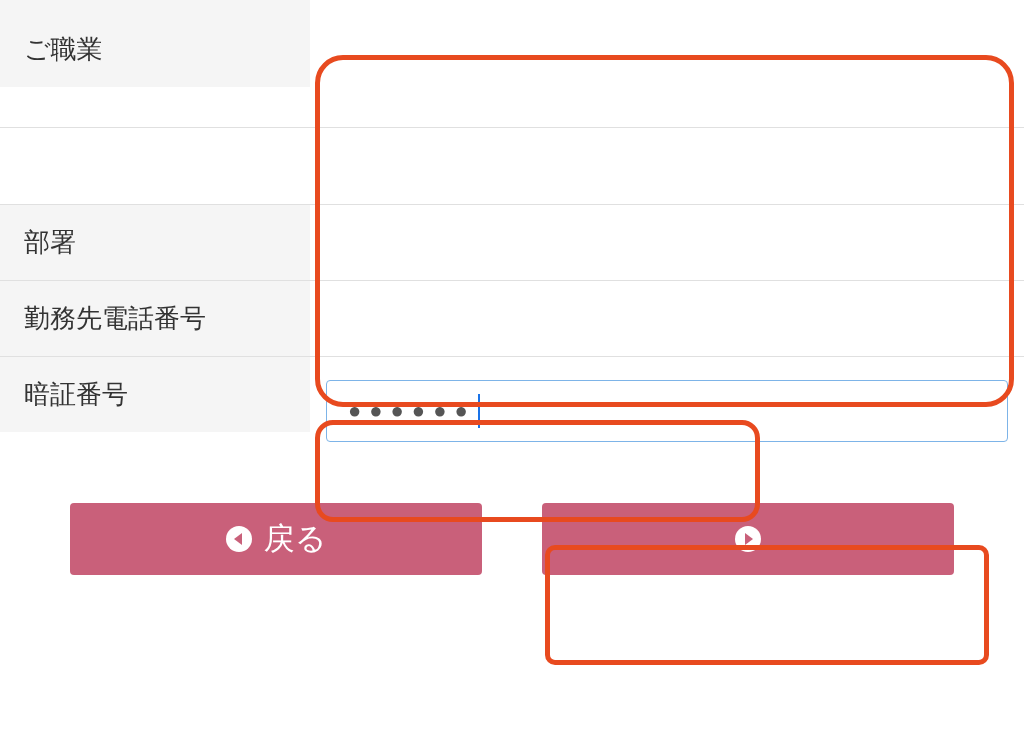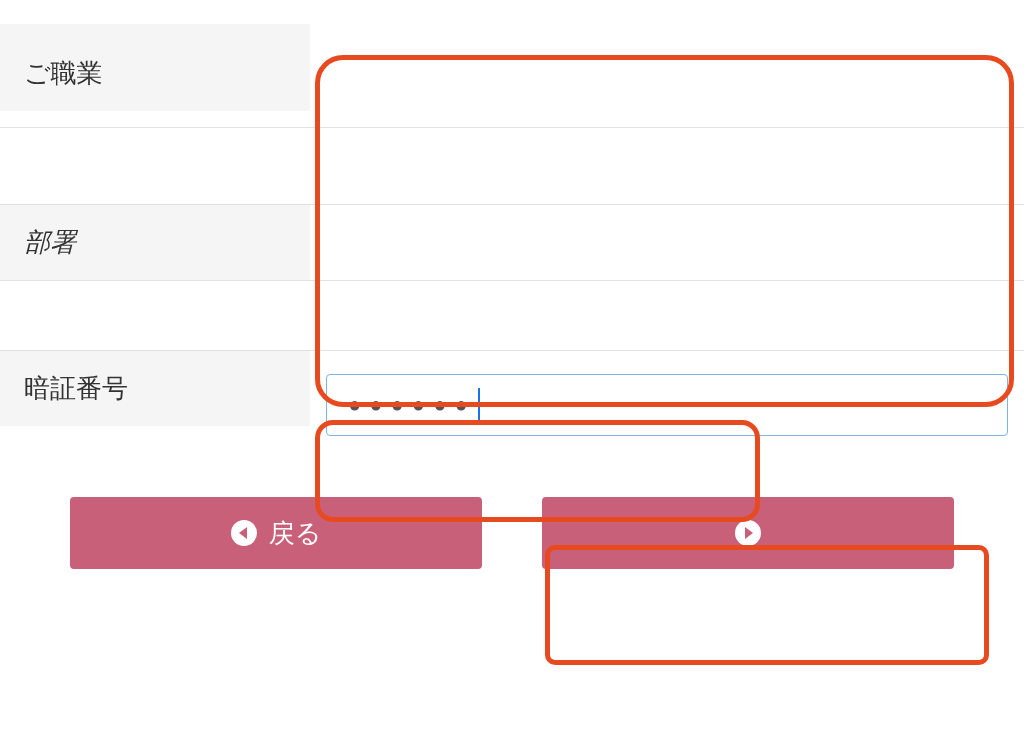--- a/index.html
+++ b/index.html
@@ -21,37 +21,35 @@
       display: flex;
       align-items: center;
       border-bottom: 1px solid #e0e0e0;
       min-height: 77px;
     }
     .form-row.tall {
       min-height: 128px;
     }
     .form-row.short {
       min-height: 70px;
-      font-style: italic;
     }
     .label-cell {
       background: #f5f5f5;
       padding: 20px 24px;
       width: 310px;
       min-width: 310px;
       height: 100%;
       display: flex;
       align-items: flex-start;
       font-size: 26px;
       color: #333333;
       align-self: stretch;
     }
     .form-row.tall .label-cell {
       padding-top: 32px;
-      margin-top: 24px;
     }
     .value-cell {
       flex: 1;
       padding: 12px 16px;
       position: relative;
       align-self: stretch;
       display: flex;
       align-items: center;
     }
     .highlight-box-large {
@@ -125,21 +123,21 @@
       justify-content: space-between;
       padding: 38px 70px 0 70px;
       gap: 60px;
     }
     .btn {
       flex: 1;
       max-width: 425px;
       height: 72px;
       background: #c9607a;
       color: #ffffff;
-      font-size: 26px;
+      font-size: 31px;
       border: none;
       border-radius: 4px;
       cursor: pointer;
       display: flex;
       align-items: center;
       justify-content: center;
       gap: 12px;
     }
     .chevron-circle {
       width: 26px;
@@ -197,20 +195,21 @@
     <div class="form-row">
       <div class="value-cell"></div>
     </div>
 
     <div class="form-row short">
       <div class="label-cell">部署</div>
       <div class="value-cell"></div>
     </div>
 
     <div class="form-row short">
+      <div class="label-cell">勤務先電話番号</div>
       <div class="value-cell"></div>
     </div>
 
     <div class="pin-row">
       <div class="label-cell">暗証番号</div>
       <div class="value-cell">
         <div class="password-wrapper">
           <input type="password" class="password-input" style="">
           <div class="password-dots">
             <span>●●●●●●</span>

